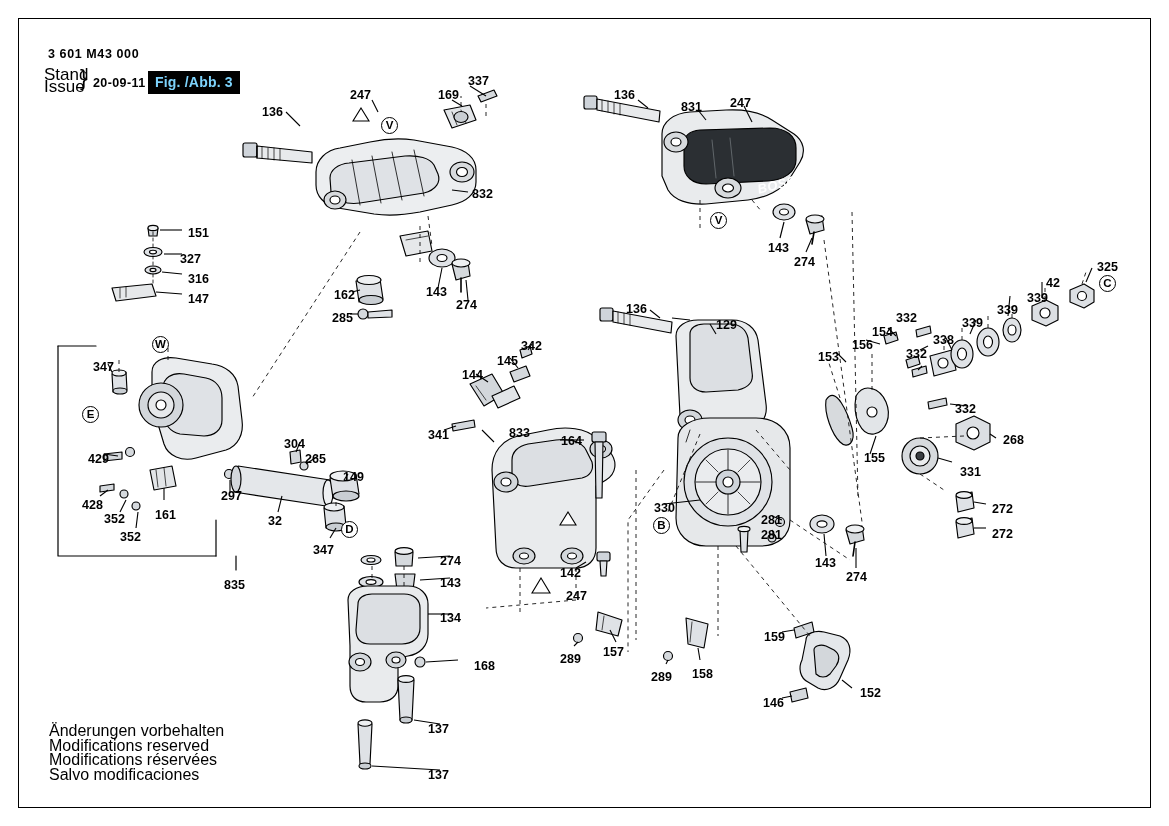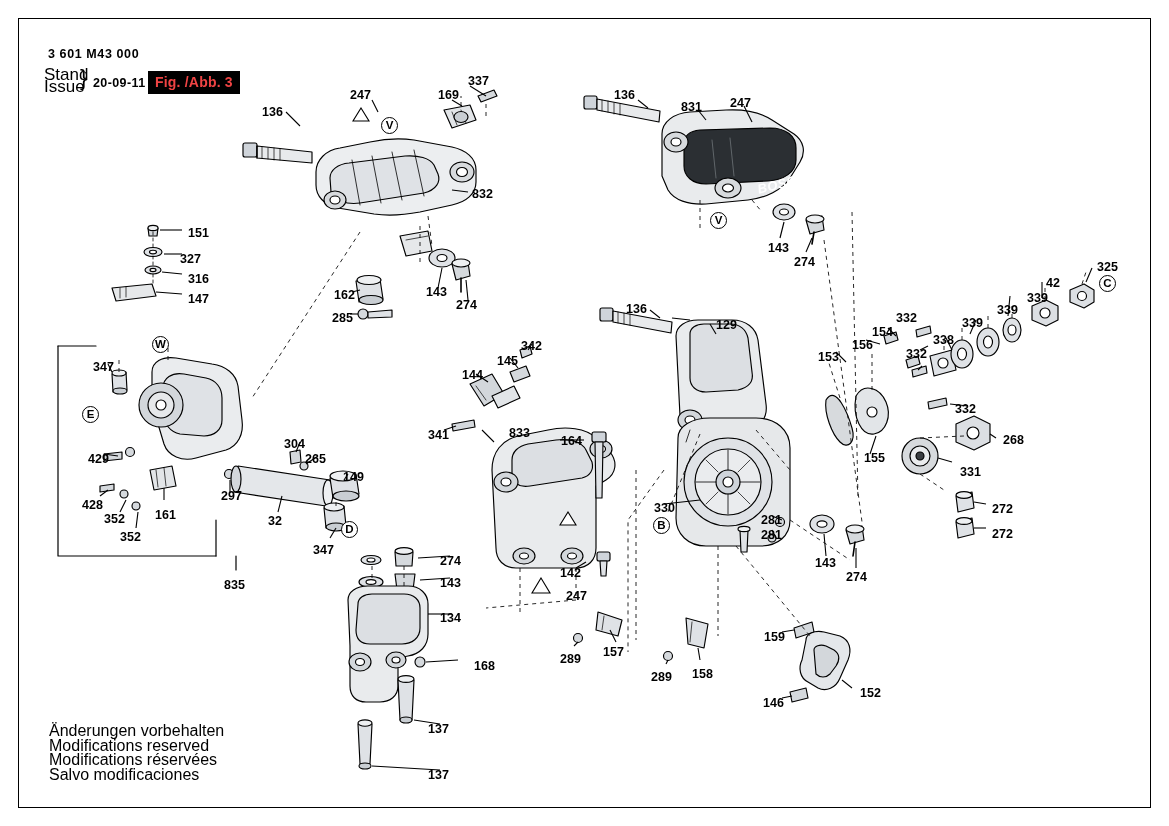--- a/index.html
+++ b/index.html
@@ -31,21 +31,21 @@
   .hdr-brace {
     position:absolute; left:80px; top:67px;
     font-size:22px; line-height:22px;
   }
   .hdr-date {
     position:absolute; left:93px; top:76px;
     font-size:12.5px; font-weight:700; letter-spacing:0.4px;
   }
   .fig-box {
     position:absolute; left:148px; top:71px;
-    background:#000; color:#ef4444;
+    background:#000; color:#7dd3fc;
     font-size:14px; font-weight:700;
     padding:3px 7px 4px 7px;
     letter-spacing:0.2px;
   }
 
   
   .footer {
     position:absolute; left:49px; top:724px;
     font-size:16px; line-height:14.6px;
   }

